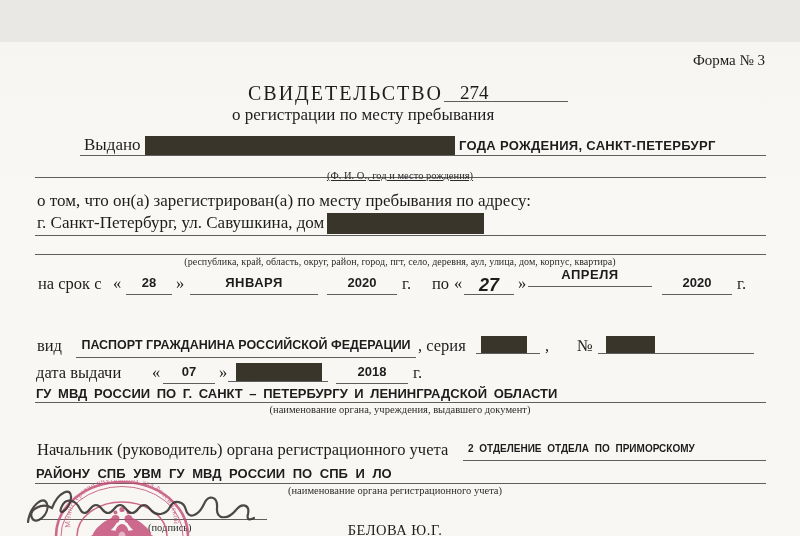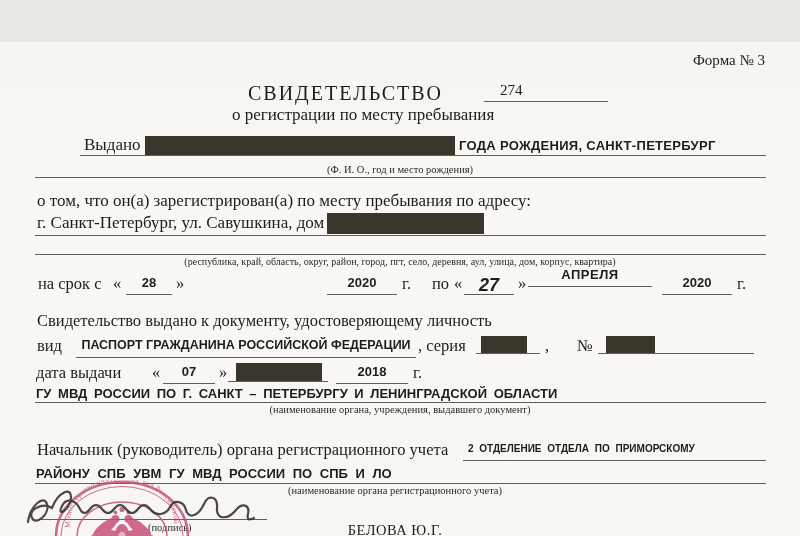--- a/index.html
+++ b/index.html
@@ -21,55 +21,55 @@
   .cell{position:absolute;text-align:center;border-bottom:1.5px solid var(--line,#5e5e5e);height:19px;}
 </style>
 </head>
 <body>
 
 <div class="page">
 
   <div class="abs serif" style="left:635px;top:10px;width:130px;text-align:right;font-size:15px;">Форма № 3</div>
 
   <div class="abs serif" style="left:248px;top:40px;font-size:20px;letter-spacing:2px;">СВИДЕТЕЛЬСТВО</div>
-  <div class="abs serif" style="left:484px;top:40px;width:108px;border-bottom:1.5px solid var(--line);font-size:15px;padding-left:16px;height:19px;">274</div>
+  <div class="abs serif" style="left:444px;top:40px;width:108px;border-bottom:1.5px solid var(--line);font-size:19px;padding-left:16px;height:19px;">274</div>
   <div class="abs serif" style="left:232px;top:63px;font-size:17px;">о регистрации по месту пребывания</div>
 
   <div class="abs serif" style="left:84px;top:93px;font-size:17px;">Выдано</div>
   <div class="redact" style="left:145px;top:94px;width:310px;height:19px;"></div>
   <div class="abs bsans" style="left:459px;top:96px;font-size:13px;letter-spacing:.3px;">ГОДА РОЖДЕНИЯ, САНКТ-ПЕТЕРБУРГ</div>
   <div class="hline" style="left:80px;top:113px;width:686px;"></div>
 
   <div class="hline" style="left:35px;top:135px;width:731px;"></div>
-  <div class="abs serif cap" style="left:250px;top:122px;width:300px;text-align:center;">(Ф. И. О., год и место рождения)</div>
+  <div class="abs serif cap" style="left:250px;top:128px;width:300px;text-align:center;text-decoration:underline;">(Ф. И. О., год и место рождения)</div>
 
   <div class="abs serif" style="left:37px;top:171px;font-size:17px;">г. Санкт-Петербург, ул. Савушкина, дом</div>
 
   <div class="abs serif" style="left:37px;top:149px;font-size:17px;">о том, что он(а) зарегистрирован(а) по месту пребывания по адресу:</div>
   <div class="redact" style="left:327px;top:171px;width:157px;height:21px;"></div>
   <div class="hline" style="left:35px;top:193px;width:731px;"></div>
 
   <div class="hline" style="left:35px;top:212px;width:731px;"></div>
   <div class="abs serif cap" style="left:100px;top:214px;width:600px;text-align:center;font-size:10px;">(республика, край, область, округ, район, город, пгт, село, деревня, аул, улица, дом, корпус, квартира)</div>
 
   <div class="abs serif" style="left:38px;top:232px;font-size:16.5px;">на срок с</div>
   <div class="abs serif" style="left:113px;top:232px;font-size:16.5px;">«</div>
   <div class="cell bsans" style="left:126px;top:231px;width:46px;font-size:13px;padding-top:2px;">28</div>
   <div class="abs serif" style="left:176px;top:232px;font-size:16.5px;">»</div>
+  <div class="cell bsans" style="left:190px;top:231px;width:128px;font-size:13px;padding-top:2px;letter-spacing:.5px;">ЯНВАРЯ</div>
   <div class="cell bsans" style="left:327px;top:231px;width:70px;font-size:13px;padding-top:2px;">2020</div>
   <div class="abs serif" style="left:402px;top:232px;font-size:16.5px;">г.</div>
   <div class="abs serif" style="left:432px;top:232px;font-size:16.5px;">по</div>
   <div class="abs serif" style="left:454px;top:232px;font-size:16.5px;">«</div>
   <div class="cell bsans" style="left:464px;top:231px;width:50px;font-size:18px;padding-top:2px;font-style:italic;">27</div>
   <div class="abs serif" style="left:518px;top:232px;font-size:16.5px;">»</div>
   <div class="cell bsans" style="left:528px;top:223px;width:124px;font-size:13px;padding-top:2px;letter-spacing:.5px;">АПРЕЛЯ</div>
   <div class="cell bsans" style="left:662px;top:231px;width:70px;font-size:13px;padding-top:2px;">2020</div>
   <div class="abs serif" style="left:737px;top:232px;font-size:16.5px;">г.</div>
 
-  <div class="abs serif" style="left:37px;top:269px;font-size:16.5px;">Свидетельство выдано к документу, удостоверяющему личность</div>
 
   <div class="abs serif" style="left:37px;top:294px;font-size:16.5px;">вид</div>
   <div class="cell bsans" style="left:76px;top:293px;width:340px;font-size:12.5px;padding-top:3px;">ПАСПОРТ ГРАЖДАНИНА РОССИЙСКОЙ ФЕДЕРАЦИИ</div>
   <div class="abs serif" style="left:418px;top:294px;font-size:16.5px;">, серия</div>
   <div class="redact" style="left:481px;top:294px;width:46px;height:17px;"></div>
   <div class="hline" style="left:476px;top:311px;width:64px;"></div>
   <div class="abs serif" style="left:545px;top:294px;font-size:16.5px;">,</div>
   <div class="abs serif" style="left:577px;top:294px;font-size:16.5px;">№</div>
   <div class="redact" style="left:606px;top:294px;width:49px;height:17px;"></div>
   <div class="hline" style="left:598px;top:311px;width:156px;"></div>

